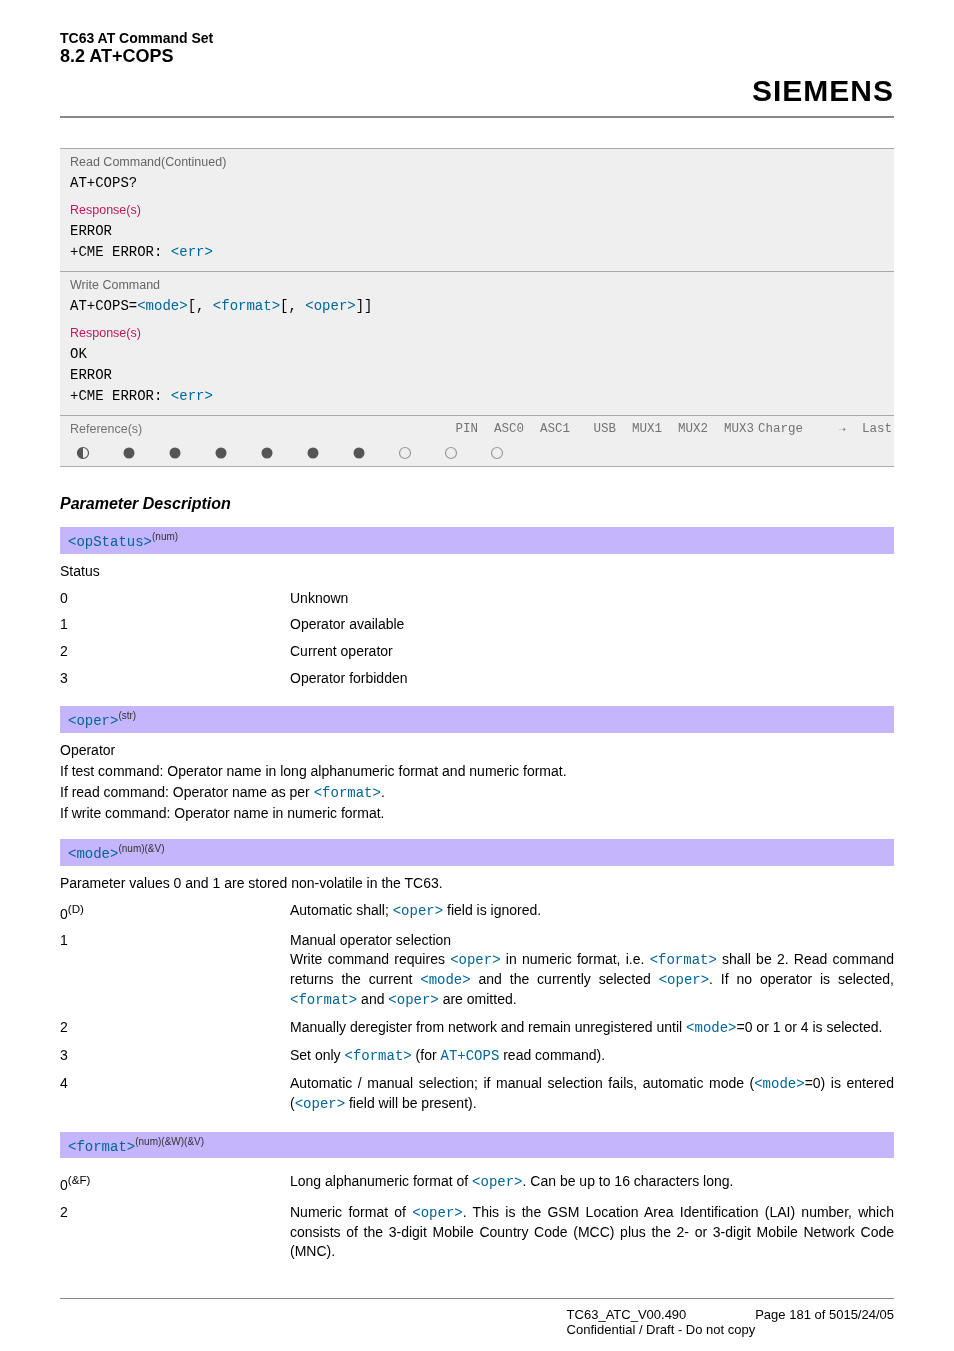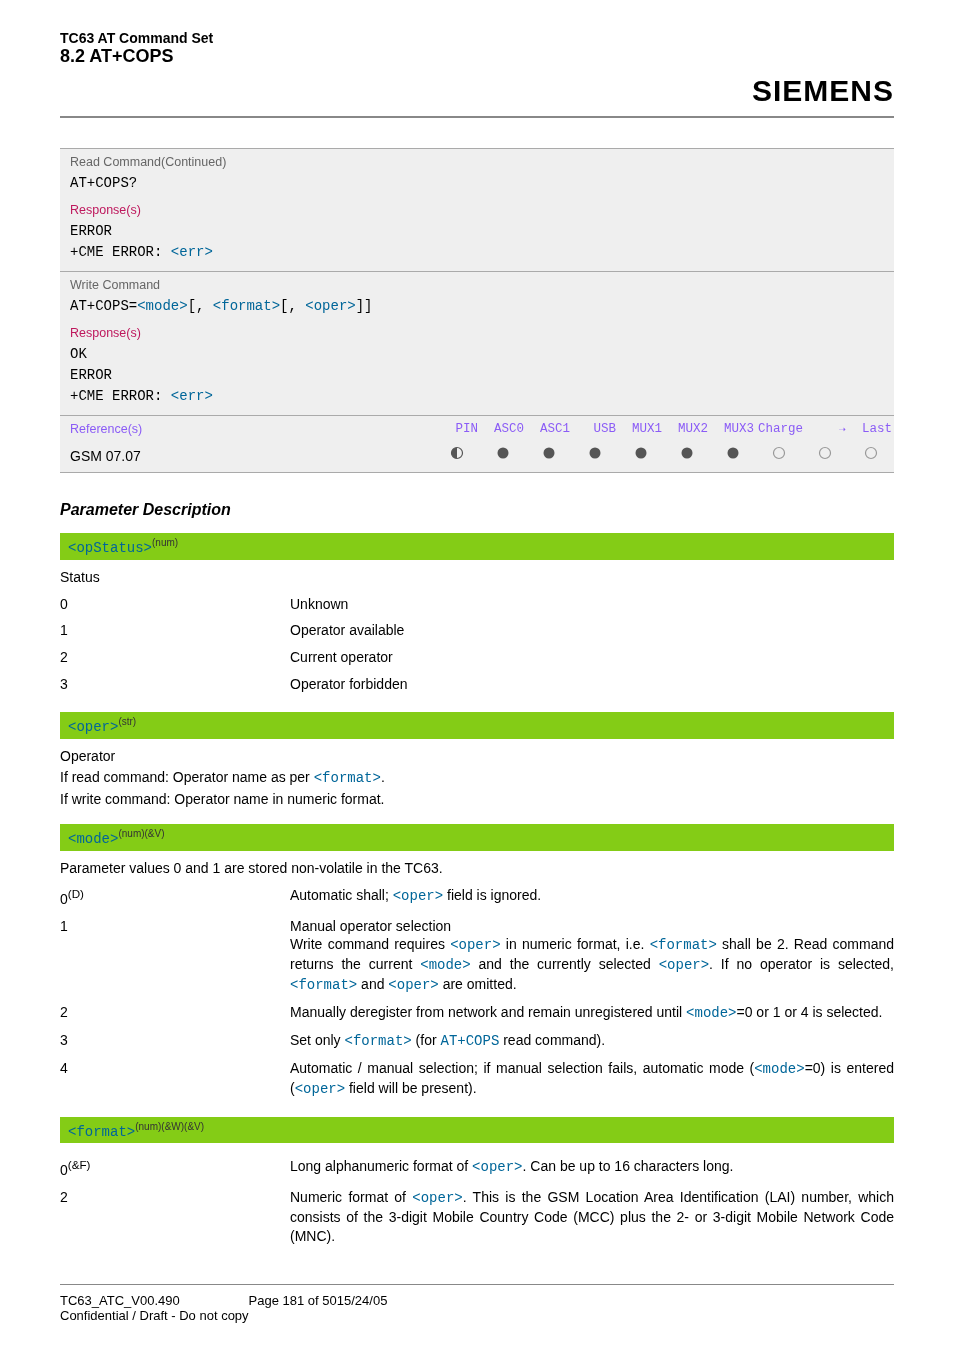--- a/index.html
+++ b/index.html
@@ -13,39 +13,39 @@
   .hr-bottom { border: none; border-top: 1.5px solid #888; margin-top: 30px; margin-bottom: 8px; }
 
   .cmd-block { border-top: 1px solid #aaa; background: #efefef; }
   .cmd-label { font-size: 12.5px; color: #666; padding: 6px 10px 4px 10px; display: flex; justify-content: flex-start; }
   .cmd-syntax { font-family: "Courier New", monospace; font-size: 14px; padding: 2px 10px 8px 10px; }
   .resp-label { font-size: 12.5px; color: #be185d; padding: 4px 10px 2px 10px; }
   .resp-body { font-family: "Courier New", monospace; font-size: 14px; padding: 2px 12px 8px 10px; line-height: 1.5; }
   .param-link { color: #006699; }
   .cmd-link { color: #006699; font-family: "Courier New", monospace; }
 
-  .ref-row { display: flex; border-top: 1px solid #aaa; background: #efefef; font-size: 12.5px; color: #8b5cf6; }
+  .ref-row { display: flex; border-top: 1px solid #aaa; background: #efefef; font-size: 12.5px; color: #737373; }
   .ref-label-col { flex: 1; padding: 6px 10px; }
   .ref-head-cell { width: 46px; text-align: right; padding: 6px 2px; font-family: Liberation Mono, monospace; }
   .ref-data-row { display: flex; background: #efefef; border-bottom: 1px solid #aaa; padding-bottom: 4px; }
   .ref-data-label { flex: 1; padding: 4px 10px; font-size: 14px; color: #000; }
   .ref-icon-cell { width: 46px; text-align: center; padding: 2px 2px; }
 
   .section-title { font-weight: bold; font-style: italic; font-size: 16px; margin: 28px 0 14px 0; }
 
-  .param-head { background: #84cc16; padding: 4px 8px; font-family: "Courier New", monospace; font-size: 14px; color: #006699; margin-top: 10px; }
+  .param-head { background: #c4b5fd; padding: 4px 8px; font-family: "Courier New", monospace; font-size: 14px; color: #006699; margin-top: 10px; }
   .param-sup { color: #333; font-family: Arial, sans-serif; font-size: 10px; vertical-align: super; }
   .param-body { padding: 6px 0 4px 0; }
   .param-body p { margin: 2px 0; line-height: 1.35; }
   .val-table { width: 100%; border-collapse: collapse; margin-top: 4px; }
   .val-table td { padding: 4px 0; vertical-align: top; line-height: 1.35; }
   .val-key { width: 230px; }
   .val-desc { text-align: justify; }
 
-  .footer { display: flex; justify-content: flex-start; font-size: 13px; }
+  .footer { display: flex; justify-content: flex-end; font-size: 13px; }
   svg { display: block; margin: 0 auto; }
 </style>
 </head>
 <body>
 
 <div class="header">
   <div class="header-left">
     <div class="header-title">TC63 AT Command Set</div>
     <div class="header-sub">8.2 AT+COPS</div>
   </div>
@@ -88,21 +88,20 @@
   <div class="ref-head-cell">ASC1</div>
   <div class="ref-head-cell">USB</div>
   <div class="ref-head-cell">MUX1</div>
   <div class="ref-head-cell">MUX2</div>
   <div class="ref-head-cell">MUX3</div>
   <div class="ref-head-cell">Charge</div>
   <div class="ref-head-cell">➝</div>
   <div class="ref-head-cell">Last</div>
 </div>
 <div class="ref-data-row">
-  <div class="ref-data-label">GSM 07.07</div>
   <div class="ref-icon-cell">
       <svg width="14" height="14">
         <circle cx="7" cy="7" r="5.5" fill="none" stroke="#555" stroke-width="1.2"></circle>
         <path d="M7 1.5 A5.5 5.5 0 0 0 7 12.5 Z" fill="#555"></path>
       </svg>
     </div>
   <div class="ref-icon-cell">
       <svg width="14" height="14">
         <circle cx="7" cy="7" r="5.5" fill="#555"></circle>
       </svg>
@@ -176,20 +175,21 @@
         </tr>
   </tbody>
     </table>
 </div>
 
 <div class="param-head">
   <span>&lt;oper&gt;</span><span class="param-sup">(str)</span>
 </div>
 <div class="param-body">
   <p>Operator</p>
+  <p>If test command: Operator name in long alphanumeric format and numeric format.</p>
   <p><span>If read command: Operator name as per </span><span class="cmd-link">&lt;format&gt;</span><span>.</span></p>
   <p>If write command: Operator name in numeric format.</p>
 </div>
 
 <div class="param-head">
   <span>&lt;mode&gt;</span><span class="param-sup">(num)(&amp;V)</span>
 </div>
 <div class="param-body">
   <p>Parameter values 0 and 1 are stored non-volatile in the TC63.</p>
   <table class="val-table">

